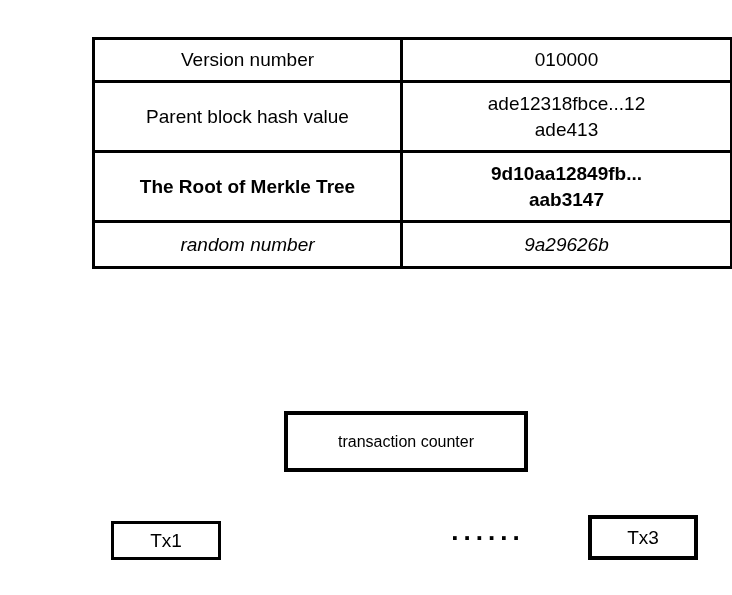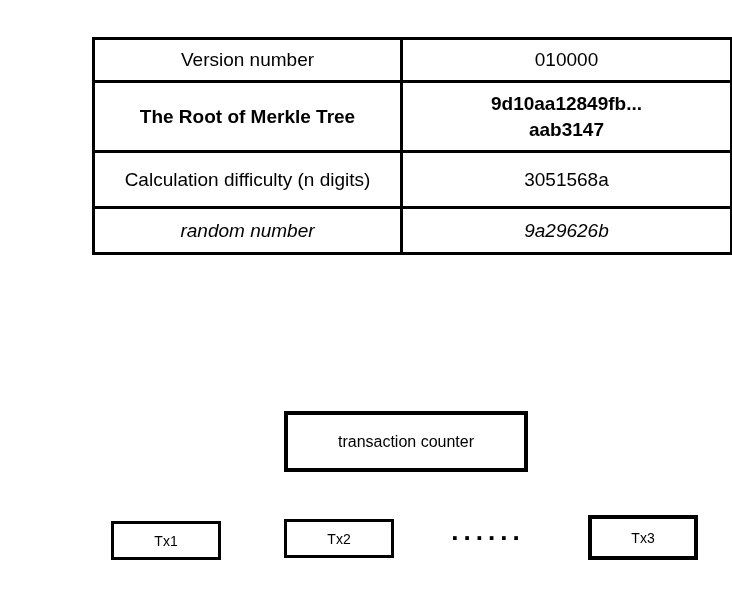--- a/index.html
+++ b/index.html
@@ -43,21 +43,21 @@
   tr.r5 { height: 56px; }
   tr.r6 { height: 46px; font-style: italic; }
   .box {
     position: absolute;
     box-sizing: border-box;
     border: 3px solid #000000;
     background: #ffffff;
     display: flex;
     align-items: center;
     justify-content: center;
-    font-size: 14px;
+    font-size: 19px;
   }
   .tx-counter-box {
     left: 248px;
     top: 411px;
     width: 244px;
     height: 61px;
     border-width: 4px;
     font-size: 16px;
   }
   .tx1-box { left: 75px;  top: 521px; width: 110px; height: 39px; }
@@ -81,47 +81,45 @@
 <body>
 
 <div class="canvas">
 
   <table class="header-table">
     <tbody>
       <tr class="r1">
         <td class="label-cell">Version number</td>
         <td class="value-cell">010000</td>
       </tr>
+      <tr class="r2">
+        <td class="label-cell">Parent block hash value</td>
+        <td class="value-cell">ade12318fbce...12
+ade413</td>
+      </tr>
       <tr class="r3">
         <td class="label-cell">The Root of Merkle Tree</td>
         <td class="value-cell">9d10aa12849fb...
 aab3147</td>
-      </tr>
-      <tr class="r5">
-        <td class="label-cell">Calculation difficulty (n digits)</td>
-        <td class="value-cell">3051568a</td>
       </tr>
       <tr class="r6">
         <td class="label-cell">random number</td>
         <td class="value-cell">9a29626b</td>
       </tr>
     </tbody>
   </table>
 
   <div class="box tx-counter-box">
     <span>transaction counter</span>
   </div>
 
   <div class="box tx1-box">
     <span>Tx1</span>
   </div>
 
-  <div class="box tx2-box">
-    <span>Tx2</span>
-  </div>
 
   <div class="dots">......</div>
 
   <div class="box tx3-box">
     <span>Tx3</span>
   </div>
 
 </div>
 
 </body></html>

